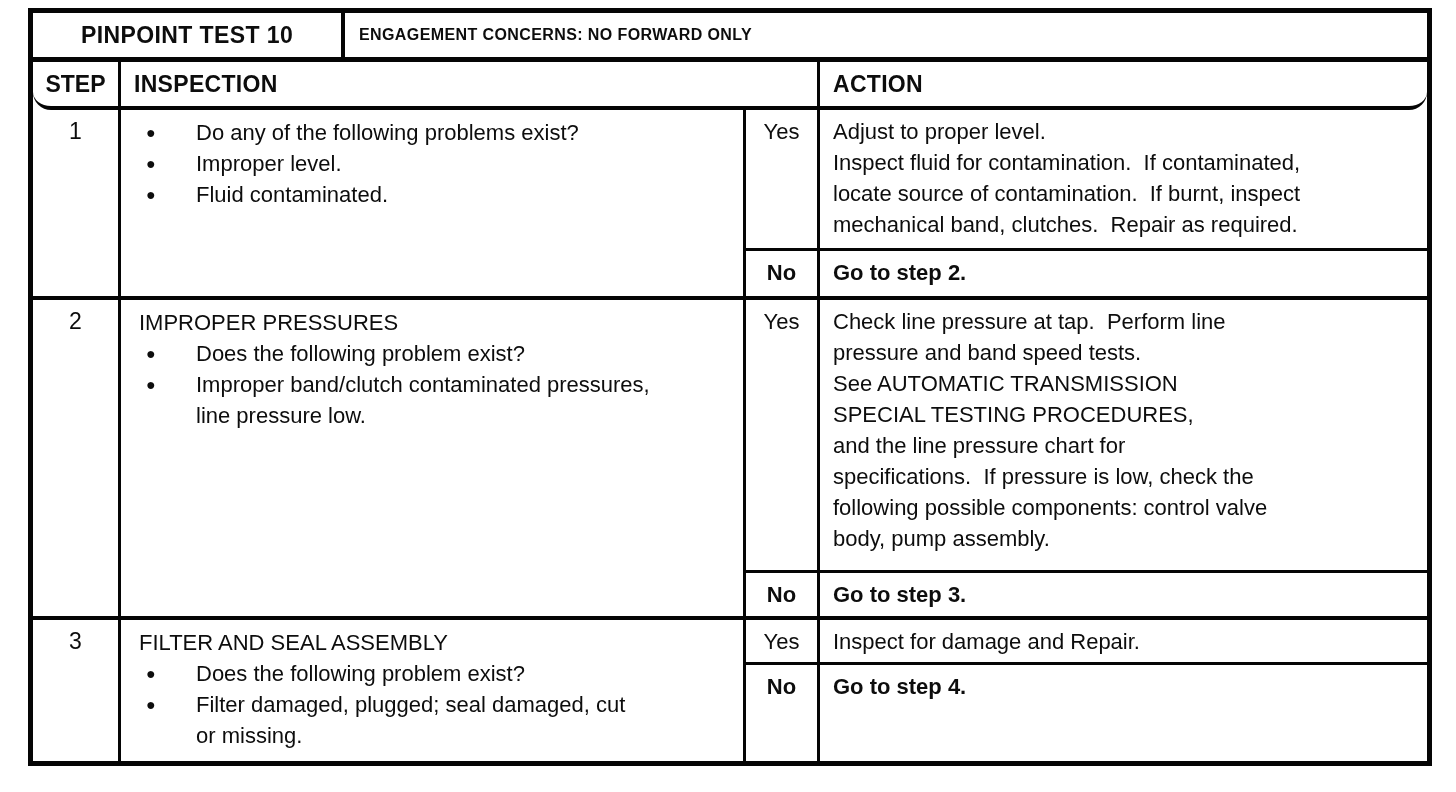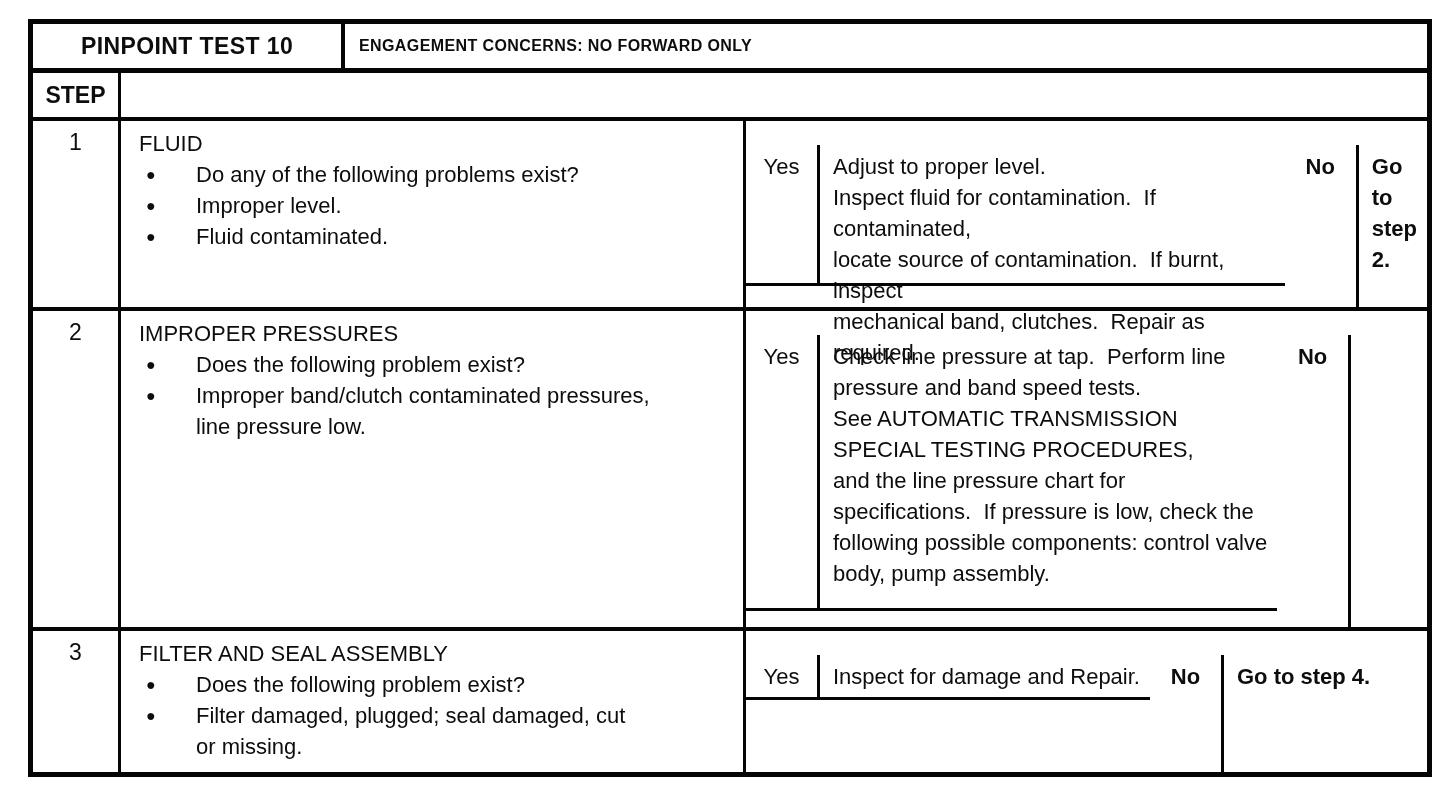--- a/index.html
+++ b/index.html
@@ -1,21 +1,21 @@
 <!DOCTYPE html>
 <html><head>
 <meta charset="utf-8">
 <style>
   * { margin: 0; padding: 0; box-sizing: border-box; }
   html, body { width: 1456px; height: 792px; background: #ffffff; overflow: hidden; }
   body { font-family: "Liberation Sans", sans-serif; color: #0d0d0d; }
 
   .doc-table {
     position: absolute;
-    left: 28px; top: 19px;
+    left: 28px; top: 8px;
     width: 1404px; height: 758px;
     border: 5px solid #050505;
     display: flex;
     flex-direction: column;
     background: #ffffff;
   }
 
   .row { display: flex; flex-direction: row; }
 
   
@@ -25,21 +25,21 @@
     display: flex; align-items: center; justify-content: center;
     font-weight: 700; font-size: 23px; letter-spacing: .4px;
   }
   .t-right {
     flex: 1; display: flex; align-items: center;
     padding-left: 14px;
     font-weight: 700; font-size: 16px; letter-spacing: .4px;
   }
 
   
-  .header-row { height: 48px; border-bottom: 4px solid #050505; }
+  .header-row { height: 48px; border-bottom: 4px solid #050505; border-radius: 18px; }
   .h-step {
     width: 88px; border-right: 3px solid #050505;
     display: flex; align-items: center; justify-content: center;
     font-weight: 700; font-size: 23px;
   }
   .h-insp {
     width: 699px; border-right: 3px solid #050505;
     display: flex; align-items: center; padding-left: 13px;
     font-weight: 700; font-size: 23px; letter-spacing: .3px;
   }
@@ -63,21 +63,21 @@
     width: 625px; border-right: 3px solid #050505;
     padding: 7px 10px 6px 18px;
     font-size: 22px; line-height: 31px;
   }
   .insp-title { font-size: 22px; line-height: 31px; }
   .bullet-row { display: flex; flex-direction: row; align-items: flex-start; }
   .marker { width: 57px; flex: none; padding-left: 7px; font-size: 16px; line-height: 31px; }
   .bt { flex: 1; font-size: 22px; line-height: 31px; white-space: pre-wrap; }
   .bt.bold { font-weight: 400; }
 
-  .branches { flex: 1; display: flex; flex-direction: row; margin-top: 24px; }
+  .branches { flex: 1; display: flex; flex-direction: column; }
   .branch { display: flex; flex-direction: row; border-bottom: 3px solid #050505; }
   .branch:last-child { border-bottom: none; flex: 1; font-weight: bold; }
   .block-1 .branch-yes { height: 141px; }
   .block-2 .branch-yes { height: 276px; }
   .block-3 .branch-yes { height: 45px; }
 
   .c-yn {
     width: 74px; border-right: 3px solid #050505;
     text-align: center; padding-top: 6px; font-size: 22px; line-height: 31px;
   }
@@ -91,26 +91,27 @@
 
 <div class="doc-table">
 
   <div class="row title-row">
     <div class="t-left">PINPOINT TEST 10</div>
     <div class="t-right">ENGAGEMENT CONCERNS: NO FORWARD ONLY</div>
   </div>
 
   <div class="row header-row">
     <div class="h-step">STEP</div>
+    <div class="h-insp">INSPECTION</div>
+    <div class="h-action">ACTION</div>
   </div>
 
   <div class="block block-1">
     <div class="c-step">1</div>
     <div class="c-insp">
-      <div class="insp-title">FLUID</div>
       <div class="bullet-row">
         <span class="marker">●</span>
         <span class="bt bold">Do any of the following problems exist?</span>
       </div>
       <div class="bullet-row">
         <span class="marker">●</span>
         <span class="bt">Improper level.</span>
       </div>
       <div class="bullet-row">
         <span class="marker">●</span>
@@ -153,20 +154,21 @@
 pressure and band speed tests.
 See AUTOMATIC TRANSMISSION
 SPECIAL TESTING PROCEDURES,
 and the line pressure chart for
 specifications.  If pressure is low, check the
 following possible components: control valve
 body, pump assembly.</div>
       </div>
       <div class="branch branch-no">
         <div class="c-yn">No</div>
+        <div class="c-act">Go to step 3.</div>
       </div>
     </div>
   </div>
 
   <div class="block block-3">
     <div class="c-step">3</div>
     <div class="c-insp">
       <div class="insp-title">FILTER AND SEAL ASSEMBLY</div>
       <div class="bullet-row">
         <span class="marker">●</span>

